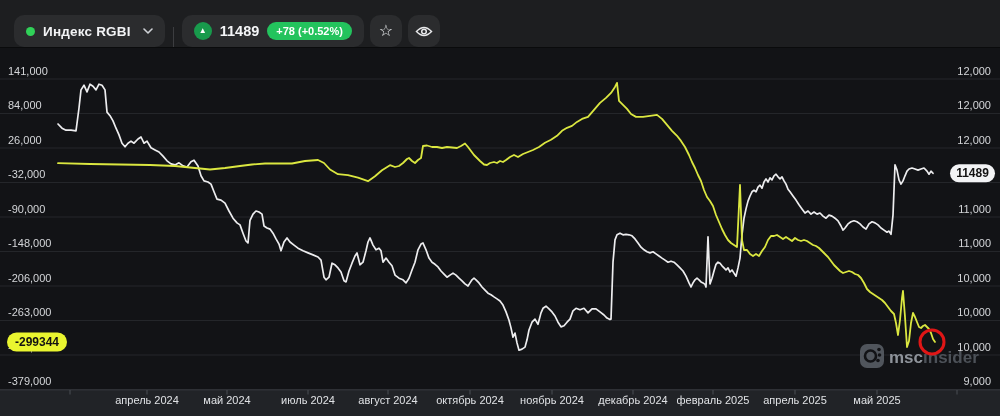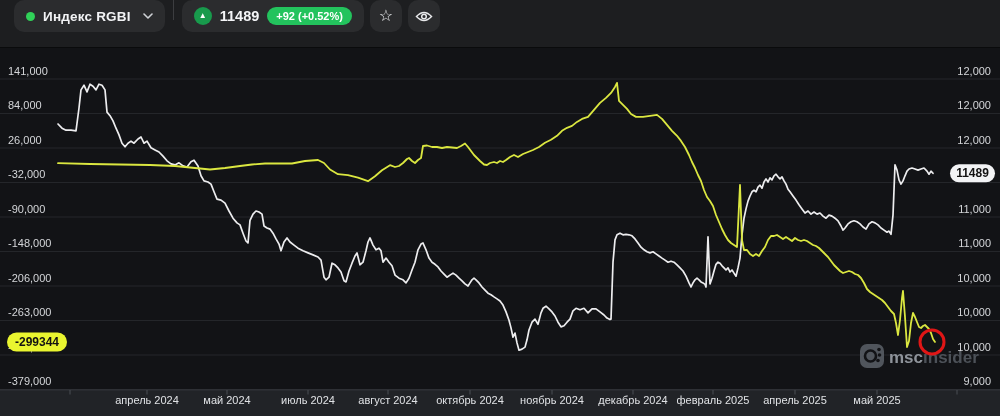--- a/index.html
+++ b/index.html
@@ -1,21 +1,21 @@
 <!DOCTYPE html>
 <html><head>
 <meta charset="utf-8">
 <style>
   html,body{margin:0;padding:0;background:#121316;width:1000px;height:416px;overflow:hidden;
     font-family:"Liberation Sans",sans-serif;-webkit-font-smoothing:antialiased;}
   #stage{position:relative;width:1000px;height:416px;background:#121316;}
   #chart-svg{position:absolute;left:0;top:0;}
   #chart-svg text{font-family:"Liberation Sans",sans-serif;}
   .header{position:absolute;left:0;top:0;width:1000px;height:48px;background:#1d1e20;
-    border-bottom:1px solid #0a0b0c;display:flex;align-items:flex-start;gap:6px;padding-left:14px;
+    border-bottom:1px solid #0a0b0c;display:flex;align-items:flex-end;gap:6px;padding-left:14px;
     box-sizing:border-box;z-index:5;}
   .pill{height:32px;background:#2b2c2e;border-radius:10px;display:flex;align-items:center;
     padding:0 12px;gap:8px;border:none;cursor:pointer;}
   .pill.static{cursor:default;}
   .dot{width:9px;height:9px;border-radius:50%;background:#30d158;}
   .inst-name{color:#f2f3f5;font-size:13.5px;font-weight:700;letter-spacing:.2px;}
   .chev{margin-left:4px;display:flex;align-items:center;}
   .vdiv{width:1px;height:20px;background:#3c3d40;margin:0 2px;}
   .arrow-circle{width:18px;height:18px;border-radius:50%;background:#189a4c;display:flex;
     align-items:center;justify-content:center;color:#fff;font-size:8px;line-height:1;}
@@ -121,21 +121,21 @@
       <span class="chev">
         <svg width="10" height="6" viewBox="0 0 10 6">
             <path d="M1 1 L5 5 L9 1" fill="none" stroke="#cfd2d6" stroke-width="1.6" stroke-linecap="round" stroke-linejoin="round"></path>
           </svg>
       </span>
     </button>
     <span class="vdiv"></span>
     <div class="pill static">
       <span class="arrow-circle">▲</span>
       <span class="quote-value">11489</span>
-      <span class="chg-badge">+92 (+0.52%)</span>
+      <span class="chg-badge">+78 (+0.52%)</span>
     </div>
     <button class="icon-btn">
       <span class="star-glyph">☆</span>
     </button>
     <button class="icon-btn">
       <span style="display:flex;">
         <svg width="18" height="13" viewBox="0 0 18 13">
           <path d="M1.5 6.5 Q9 -1.5 16.5 6.5 Q9 14.5 1.5 6.5 Z" fill="none" stroke="#e8e9eb" stroke-width="1.5"></path>
           <circle cx="9" cy="6.5" r="2.3" fill="none" stroke="#e8e9eb" stroke-width="1.5"></circle>
         </svg>

